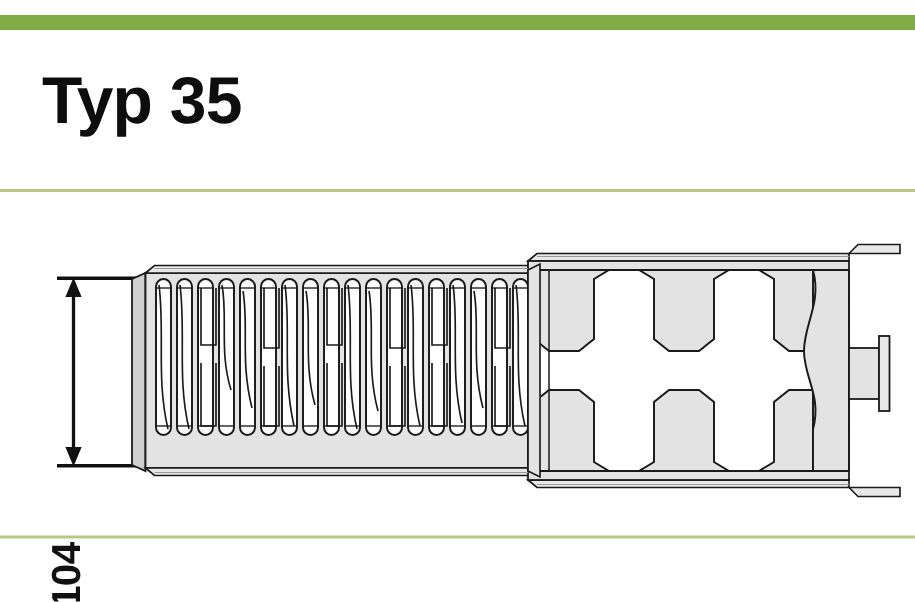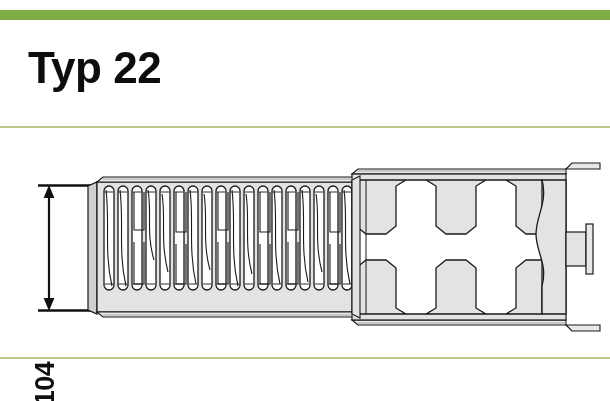--- a/index.html
+++ b/index.html
@@ -72,21 +72,21 @@
     letter-spacing: -0.5px;
   }
 </style>
 </head>
 <body>
 
 <div id="page">
 
   <div class="rule" id="top-green-bar"></div>
 
-  <div id="page-title">Typ 22</div>
+  <div id="page-title">Typ 35</div>
 
   <div class="rule" id="mid-green-line"></div>
 
   <div id="drawing">
 
     <div id="dimension-value">104</div>
 
     <svg width="610" height="180" viewBox="0 0 610 180">
       <defs>
 

